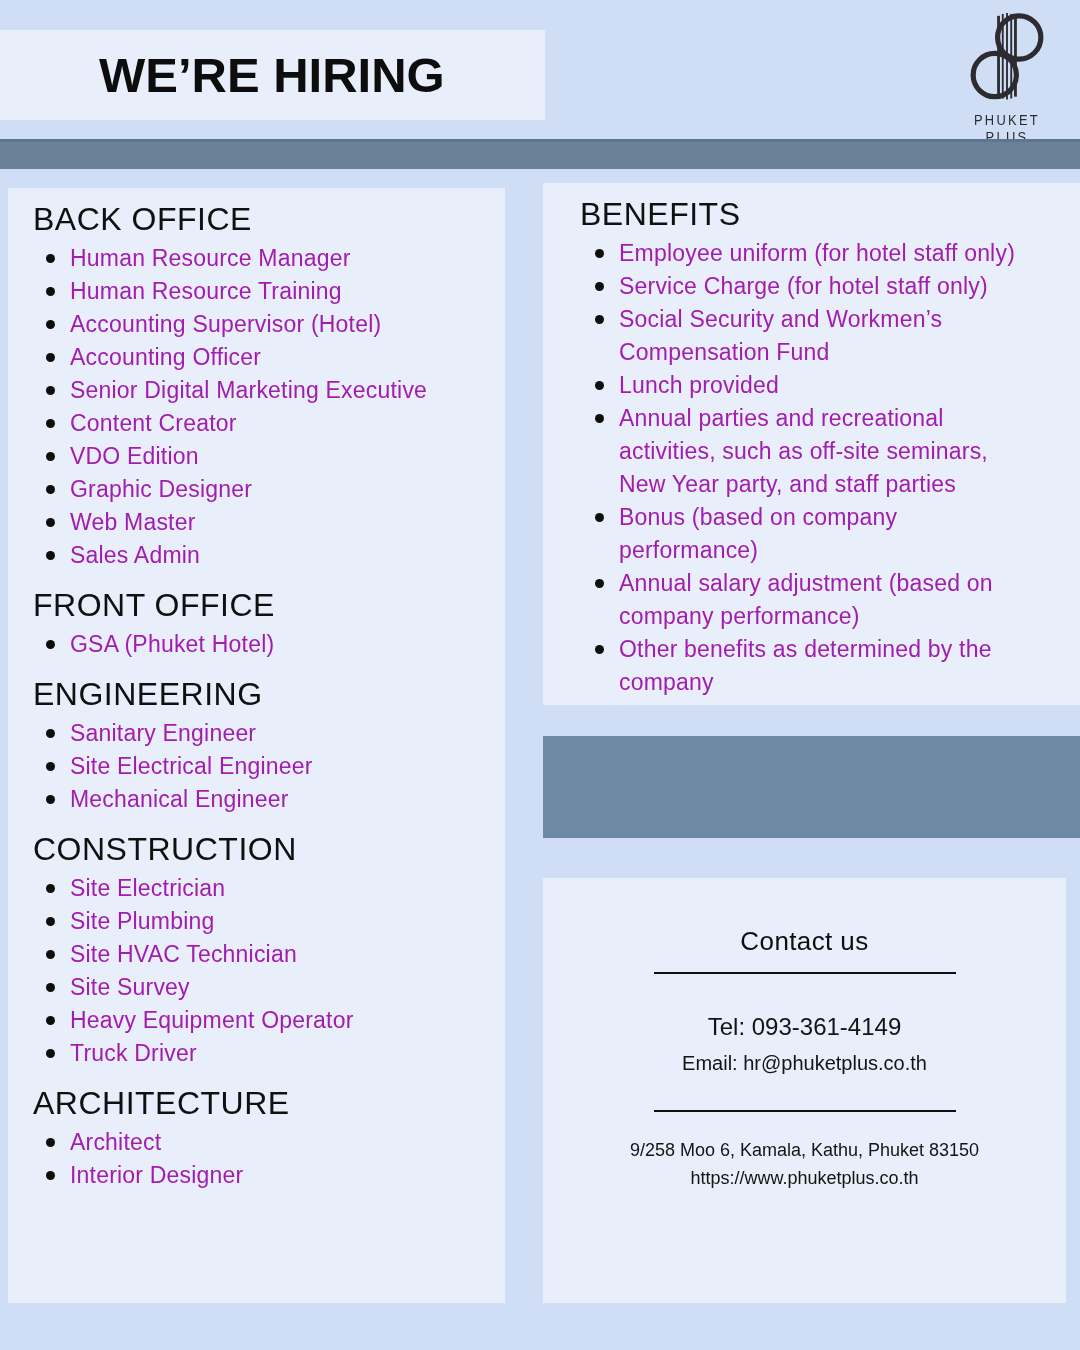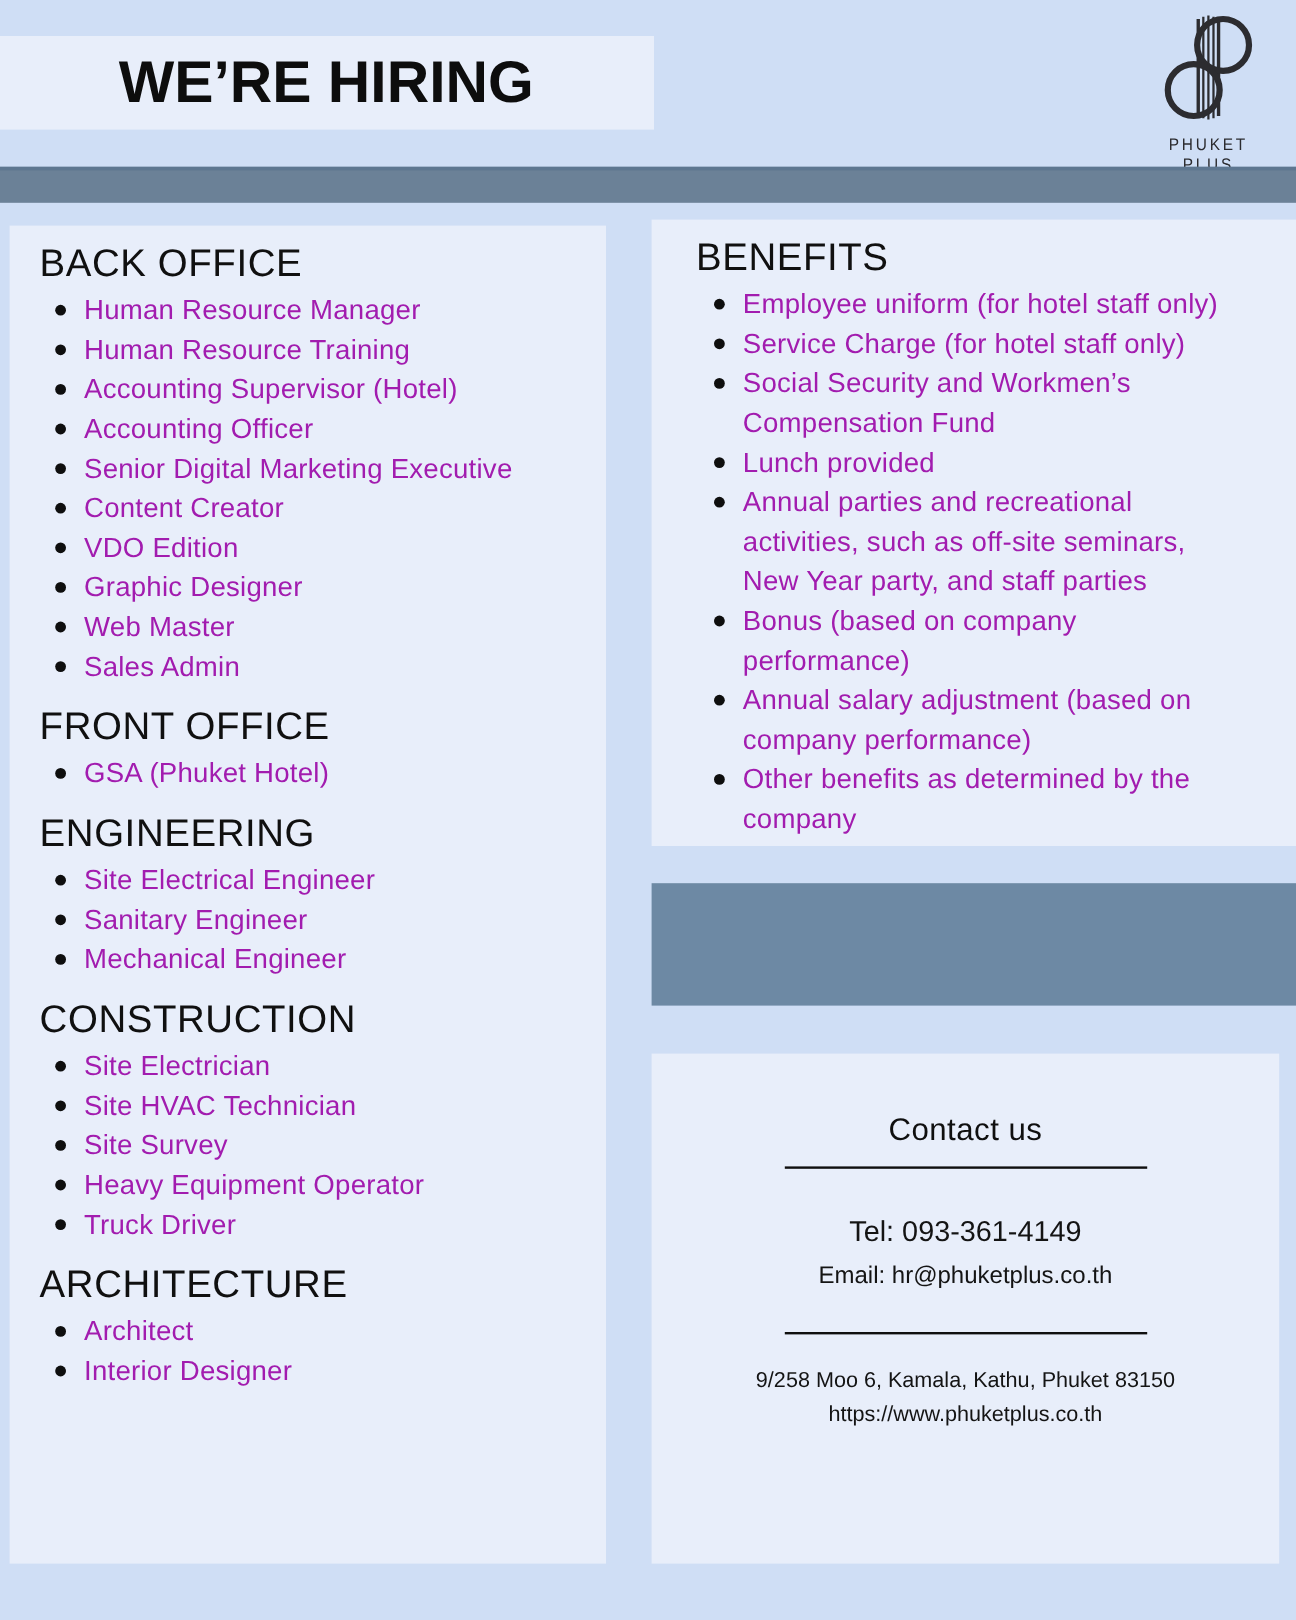--- a/index.html
+++ b/index.html
@@ -16,21 +16,21 @@
     background:var(--page-bg);
     font-family:"Liberation Sans","DejaVu Sans",sans-serif;
     color:var(--ink);
     position:relative;
     overflow:hidden;
   }
   .page{position:absolute;inset:0;}
 
   
   .header-box{
-    position:absolute;left:0;top:30px;width:545px;height:78px;
+    position:absolute;left:0;top:30px;width:545px;height:90px;
     background:var(--panel-bg);
     display:flex;align-items:center;
   }
   .poster-title{
     margin:0;padding-left:99px;
     font-size:49px;font-weight:bold;letter-spacing:0px;
     color:#0d0d0d;white-space:nowrap;
   }
 
   
@@ -187,36 +187,40 @@
       <ul class="joblist">
         <li>
           <span class="dot"></span>
           <span class="item-text">GSA (Phuket Hotel)</span>
         </li>
       </ul>
       <h2 class="sec-title">ENGINEERING</h2>
       <ul class="joblist">
         <li>
           <span class="dot"></span>
+          <span class="item-text">Sanitary Engineer</span>
+        </li>
+        <li>
+          <span class="dot"></span>
           <span class="item-text">Site Electrical Engineer</span>
         </li>
         <li>
           <span class="dot"></span>
-          <span class="item-text">Sanitary Engineer</span>
-        </li>
-        <li>
-          <span class="dot"></span>
           <span class="item-text">Mechanical Engineer</span>
         </li>
       </ul>
       <h2 class="sec-title">CONSTRUCTION</h2>
       <ul class="joblist">
         <li>
           <span class="dot"></span>
           <span class="item-text">Site Electrician</span>
+        </li>
+        <li>
+          <span class="dot"></span>
+          <span class="item-text">Site Plumbing</span>
         </li>
         <li>
           <span class="dot"></span>
           <span class="item-text">Site HVAC Technician</span>
         </li>
         <li>
           <span class="dot"></span>
           <span class="item-text">Site Survey</span>
         </li>
         <li>

